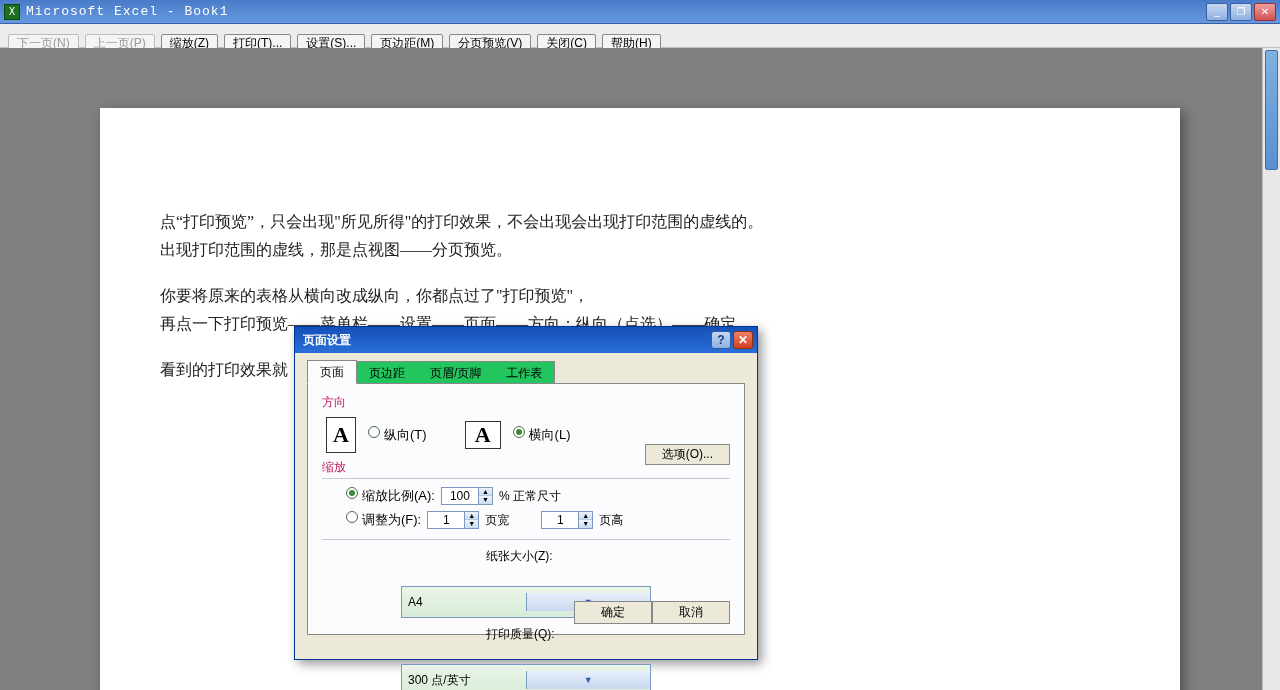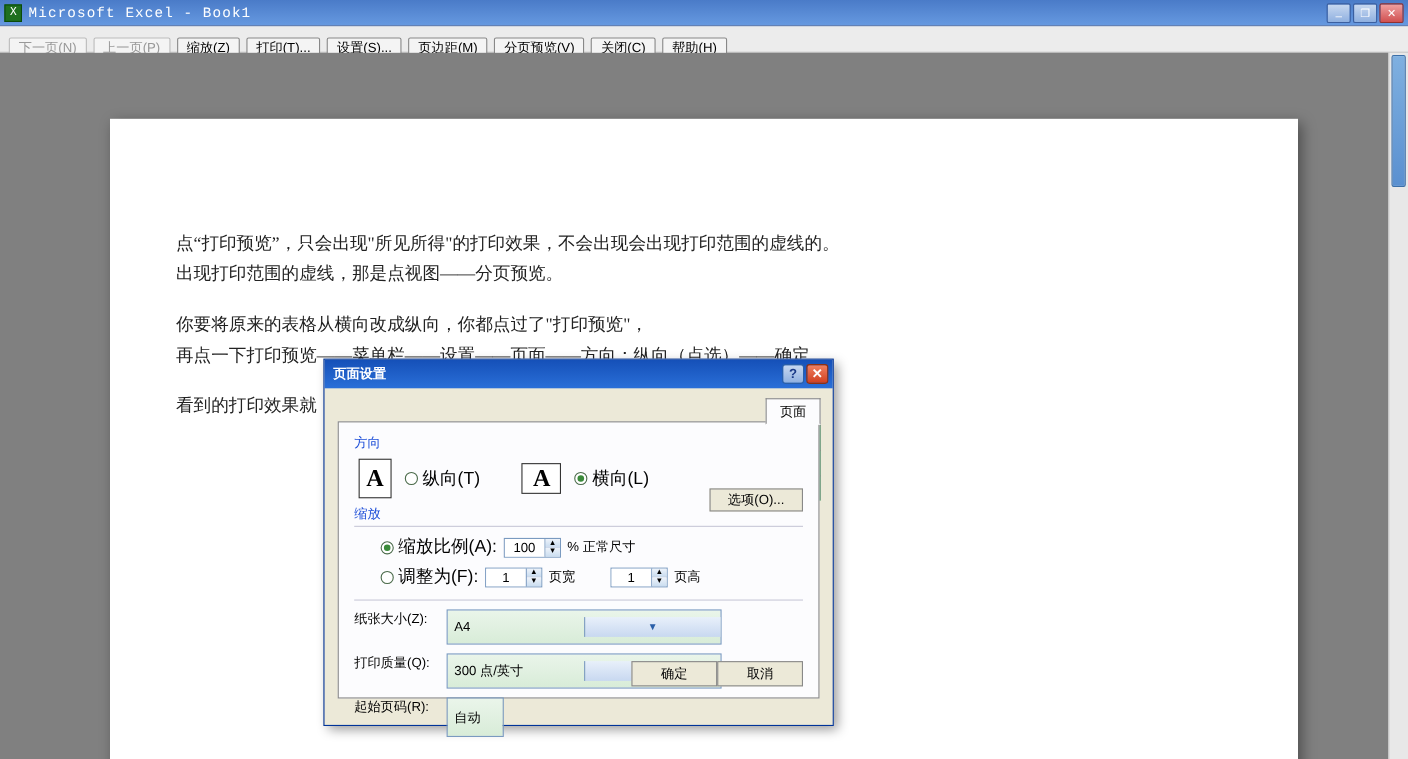--- a/index.html
+++ b/index.html
@@ -71,60 +71,60 @@
   font-size:12px; font-weight:bold;
 }
 .dialog .dtitle .spacer{flex:1;}
 .dialog .dtitle .dbtn{
   width:20px; height:18px; margin-left:2px; border-radius:3px;
   display:flex; align-items:center; justify-content:center; font-size:12px; font-weight:bold;
 }
 .dialog .dtitle .help{ background:linear-gradient(#c8d8f0,#8fb0e0); border:1px solid #2a5fa8; color:#1a3a88;}
 .dialog .dtitle .close{ background:linear-gradient(#f08060,#d04020); border:1px solid #903010; color:#fff;}
 .dialog .body { padding:8px 12px 8px 12px; }
-.tabs { display:flex; align-items:flex-end; height:22px; margin-bottom:0; position:relative;flex-direction:column;}
+.tabs { display:flex; align-items:flex-end; height:22px; margin-bottom:0; position:relative;}
 .tab {
   border:1px solid #888; border-bottom:none; padding:3px 12px 2px; background:#22c55e;
   font-size:12px; margin-right:-1px; position:relative; top:1px; cursor:pointer;
 }
 .tab.active { background:#fcfcfe; z-index:2; border-bottom:1px solid #fcfcfe;}
 .tabpanel {
   border:1px solid #888; background:#fcfcfe; padding:10px 14px 10px 14px;
   height:252px; position:relative;
 }
-.group-label { color:#1d4ed8; font-size:12px; }
+.group-label { color:#be185d; font-size:12px; }
 .hr-line { border:none; border-top:1px solid #c8c8d8; margin:2px 0 8px 0;}
 .orient-row { display:flex; align-items:center; gap:12px; margin:6px 0 6px 4px;}
 .orient-icon {
   width:30px; height:36px; border:1px solid #333; background:#fff;
   display:flex; align-items:center; justify-content:center; font-family:serif;
   font-size:22px; font-weight:bold;
 }
 .orient-icon.landscape { width:36px; height:28px; }
 .orient-icon.landscape::after { content:""; }
-.radio { display:inline-flex; align-items:center; gap:4px; font-size:16px;}
+.radio { display:inline-flex; align-items:flex-start; gap:4px; font-size:13px;}
 .radio .circle {
   width:12px;height:12px;border:1px solid #4a6a4a;border-radius:50%;background:#fff;
   display:flex;align-items:center;justify-content:center;
 }
 .radio.checked .circle::after{content:"";width:6px;height:6px;border-radius:50%;background:#3a8a3a;}
 .zoom-section { margin-top:4px;}
 .zoom-row { display:flex; align-items:center; gap:6px; margin:6px 0 6px 24px; font-size:12px;}
 .spin {
   display:inline-flex; align-items:center; border:1px solid #7a9ac0; background:#fff; height:18px;
 }
 .spin input { border:none; width:36px; height:16px; font-size:12px; text-align:center; outline:none; font-family:inherit;}
 .spin .ud { width:14px; display:flex; flex-direction:column; border-left:1px solid #7a9ac0;}
 .spin .ud div{height:8px;background:linear-gradient(#eef3fa,#caddf0);font-size:7px;text-align:center;line-height:7px;border-bottom:1px solid #b8c8e0;}
 .spin .ud div:last-child{border-bottom:none;}
 .options-btn {
   position:absolute; top:60px; right:14px;
   border:1px solid #888; background:#ece9d8; padding:1px 16px; font-size:12px;
 }
-.form-row { display:flex; align-items:flex-start; gap:4px; margin:8px 0; font-size:12px;}
+.form-row { display:flex; align-items:center; gap:21px; margin:8px 0; font-size:12px;flex-direction:column;}
 .form-row label { width:80px; }
 .combo {
   display:inline-flex; align-items:center; border:1px solid #7a9ac0;
   background:linear-gradient(#eaf5ea,#d8ecd8); height:32px; width:250px;
 }
 .combo span { flex:1; padding:0 6px; font-size:12px;}
 .combo .dd { width:18px;height:18px;border-left:1px solid #7a9ac0;
   background:linear-gradient(#e8f0fa,#c8d8f0); display:flex;align-items:center;justify-content:center;font-size:9px;color:#2a5fa8;}
 .textfield {
   border:1px solid #7a9ac0; background:linear-gradient(#eaf5ea,#d8ecd8);

